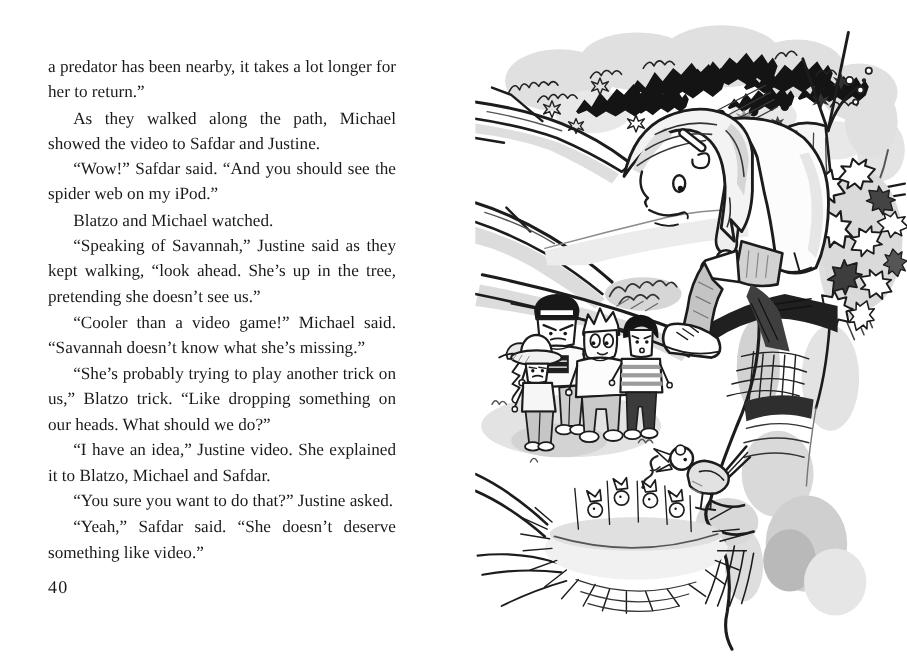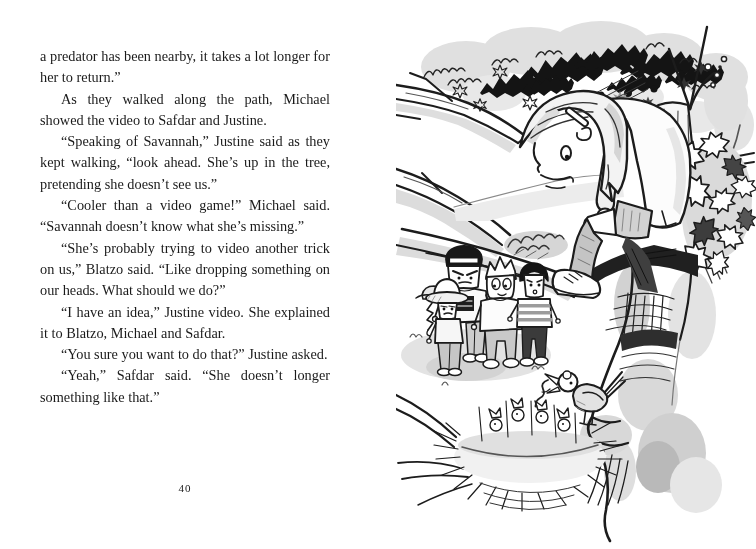--- a/index.html
+++ b/index.html
@@ -2,39 +2,41 @@
 <html><head>
 <meta charset="utf-8">
 <style>
   html,body{margin:0;padding:0;background:#ffffff;}
   .page{position:relative;width:756px;height:549px;background:#ffffff;overflow:hidden;
         font-family:"Liberation Serif", serif;color:#1a1a1a;}
   .text-col{position:absolute;left:40px;top:46px;width:290px;}
   .text-col p{margin:0;text-align:justify;text-indent:21px;
               font-size:14.3px;line-height:21.3px;}
   .text-col p.cont{text-indent:0;}
-  .page-num{position:absolute;left:40px;top:482px;width:290px;text-align:center;
-            font-size:11px;letter-spacing:1px;}
+  .page-num{position:absolute;left:40px;top:482px;width:290px;text-align:left;
+            font-size:15px;letter-spacing:1px;}
   .illus{position:absolute;left:396px;top:5px;width:360px;height:540px;}
   svg{display:block;}
 </style>
 </head>
 <body>
 
 <div class="page">
 
   <div class="text-col">
     <p class="cont">a predator has been nearby, it takes a lot longer for her to return.”</p>
     <p>As they walked along the path, Michael showed the video to Safdar and Justine.</p>
+    <p>“Wow!” Safdar said. “And you should see the spider web on my iPod.”</p>
+    <p>Blatzo and Michael watched.</p>
     <p>“Speaking of Savannah,” Justine said as they kept walking, “look ahead. She’s up in the tree, pretending she doesn’t see us.”</p>
     <p>“Cooler than a video game!” Michael said. “Savannah doesn’t know what she’s missing.”</p>
-    <p>“She’s probably trying to video another trick on us,” Blatzo said. “Like dropping something on our heads. What should we do?”</p>
+    <p>“She’s probably trying to play another trick on us,” Blatzo trick. “Like dropping something on our heads. What should we do?”</p>
     <p>“I have an idea,” Justine video. She explained it to Blatzo, Michael and Safdar.</p>
     <p>“You sure you want to do that?” Justine asked.</p>
-    <p>“Yeah,” Safdar said. “She doesn’t longer something like that.”</p>
+    <p>“Yeah,” Safdar said. “She doesn’t deserve something like video.”</p>
   </div>
 
   <div class="page-num">40</div>
 
   <div class="illus">
   <svg width="360" height="540" viewBox="0 0 360 540" stroke-linecap="round" stroke-linejoin="round">
     <defs>
       <path id="blob" d="M-34,6 l7,-10 6,6 7,-12 6,7 8,-10 6,5 8,-9 6,8 7,-7 5,8 4,-5 4,7 -3,9 -7,6 -7,-5 -8,6 -8,-5 -8,5 -8,-4 -8,5 -8,-6 -7,3 z"></path>
       <path id="star" d="M0,-7 L2,-2 7,-4 4,0 7,4 2,2 0,7 -2,2 -7,4 -4,0 -7,-4 -2,-2 Z"></path>
       <path id="leaf" d="M-13,0 L-7,-4 -9,-8 -3,-6 0,-11 3,-6 9,-8 7,-4 13,0 7,4 9,8 3,6 0,11 -3,6 -9,8 -7,4 Z"></path>

